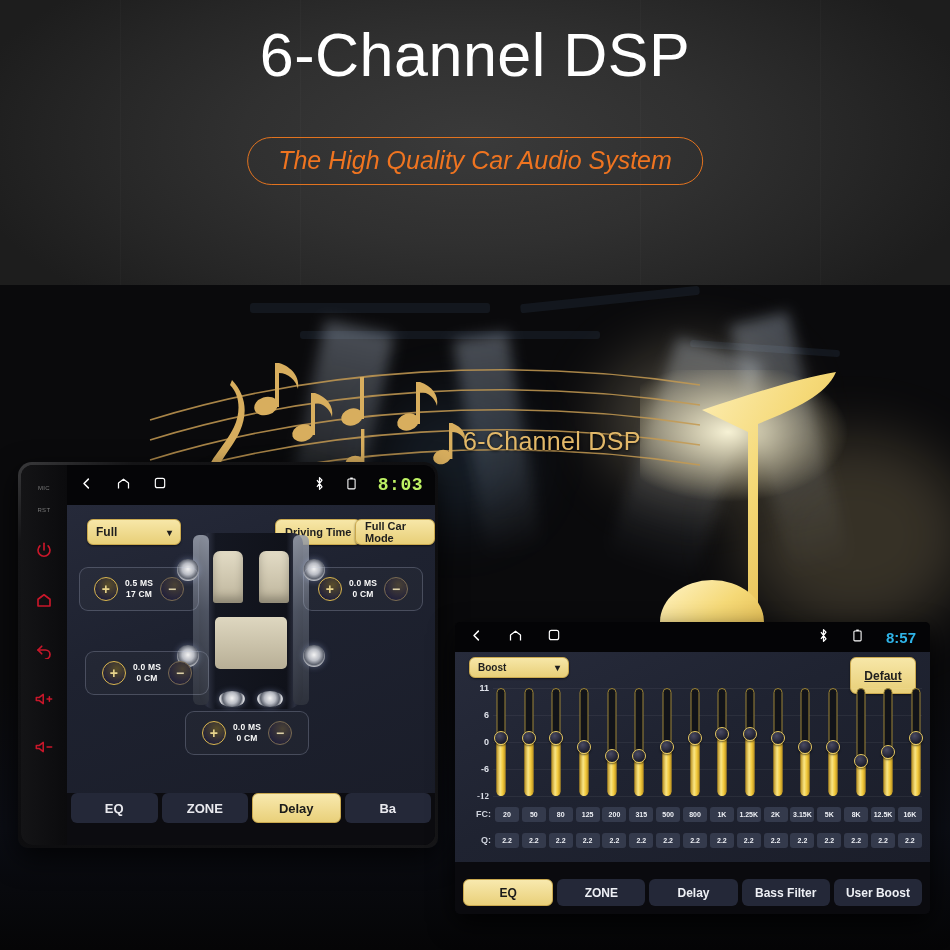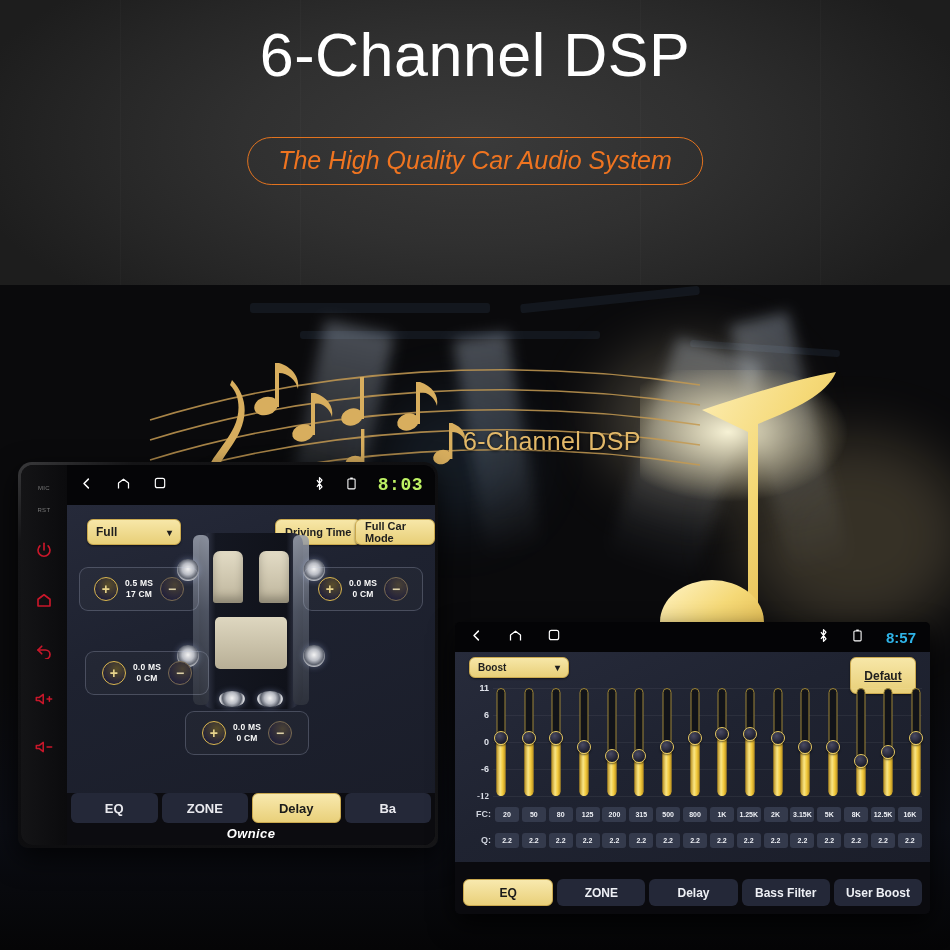--- a/index.html
+++ b/index.html
@@ -512,21 +512,20 @@
         </div>
       </div>
 
       <div id="hu-tabs">
         <div class="tab">EQ</div>
         <div class="tab">ZONE</div>
         <div class="tab active">Delay</div>
         <div class="tab">Ba</div>
       </div>
 
-      <div id="brand">Ownice</div>
     </div>
   </div>
 </div>
 
 <div id="eq-unit">
 
   <div id="eq-status">
     <span>
       <svg width="15" height="15" viewBox="0 0 24 24" fill="none" stroke="#ffffff" stroke-width="2.4" stroke-linecap="round" stroke-linejoin="round">
           <path d="M15 5 L8 12 l7 7"></path>

